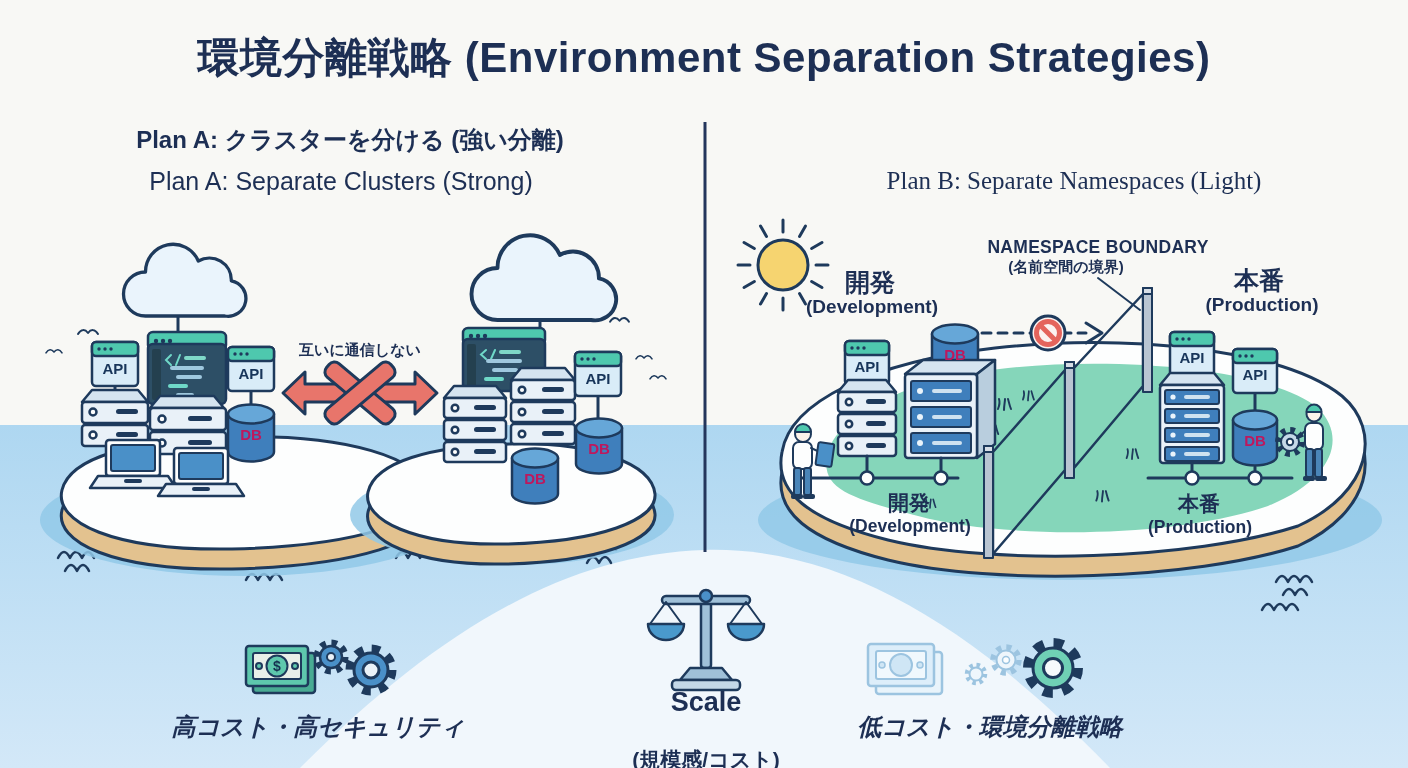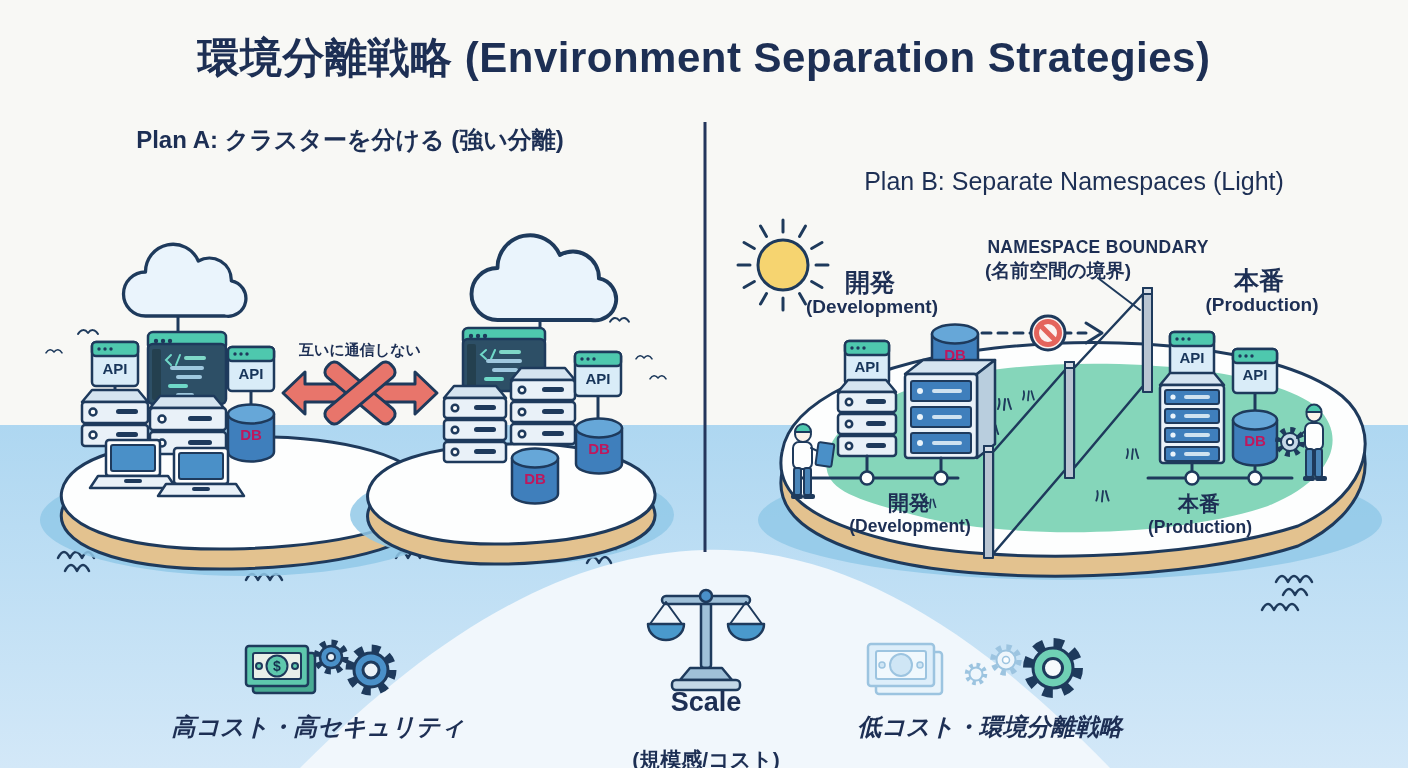--- a/index.html
+++ b/index.html
@@ -29,21 +29,21 @@
   .fgrey{fill:#b9c5d2;}
   .fblue{fill:#4a90c8;}
   .fnavy{fill:#1e3a5c;}
   
   .lbl{position:absolute;transform:translateX(-50%);white-space:nowrap;color:#1d2f54;text-align:center;}
   .t-main{font-size:42px;font-weight:700;letter-spacing:.5px;}
   .t-plan{font-size:24px;font-weight:700;}
   .t-sub{font-size:25px;font-weight:500;}
   .t-nocomm{font-size:15px;font-weight:700;}
   .t-nsb{font-size:17.5px;font-weight:800;letter-spacing:.3px;margin-left:40px;}
-  .t-nsb2{font-size:19px;font-weight:700;}
+  .t-nsb2{font-size:15px;font-weight:700;margin-left:8px;}
   .t-envjp{font-size:25px;font-weight:800;}
   .t-enven{font-size:19px;font-weight:700;}
   .t-envjp-s{font-size:21px;font-weight:800;}
   .t-enven-s{font-size:17.5px;font-weight:700;}
   .t-foot{font-size:24px;font-weight:800;font-style:italic;}
   .t-scale{font-size:27px;font-weight:800;}
   .t-scale2{font-size:21px;font-weight:700;}
   .t-api{font-size:15px;font-weight:800;color:#17355a;}
   .t-db{font-size:15px;font-weight:800;color:#be185d;}
   .t-dollar{font-size:14px;font-weight:800;color:#14304f;}
@@ -477,21 +477,22 @@
     <circle cx="1006" cy="660" r="3.5" fill="#fcfeff" stroke="#9cc4e0" stroke-width="1.5"></circle>
     <circle cx="1053" cy="668" r="25" fill="none" stroke="#1e3a5c" stroke-width="10" stroke-dasharray="9.8 9.8"></circle>
     <circle cx="1053" cy="668" r="20" class="s3" fill="#6fd0b5"></circle>
     <circle cx="1053" cy="668" r="9.5" class="s3" fill="#f6fafc"></circle>
   </g>
 </svg>
 
 <div class="lbl t-main" style="left:704px;top:30px;">環境分離戦略 (Environment Separation Strategies)</div>
 
 <div class="lbl t-plan" style="left:350px;top:124px;">Plan A: クラスターを分ける (強い分離)</div>
-<div class="lbl t-sub" style="left:1074px;top:167px;">Plan B: Separate Namespaces (Light)</div>
+<div class="lbl t-sub" style="left:341px;top:167px;">Plan A: Separate Clusters (Strong)</div>
+<div class="lbl t-sub" style="left:1074px;top:167px;font-family:Liberation Serif, serif;">Plan B: Separate Namespaces (Light)</div>
 
 <div class="lbl t-nocomm" style="left:360px;top:341px;">互いに通信しない</div>
 
 <div class="lbl t-nsb" style="left:1058px;top:237px;">NAMESPACE BOUNDARY</div>
 <div class="lbl t-nsb2" style="left:1058px;top:258px;">(名前空間の境界)</div>
 
 <div class="lbl t-envjp" style="left:870px;top:266px;">開発</div>
 <div class="lbl t-enven" style="left:872px;top:296px;">(Development)</div>
 <div class="lbl t-envjp" style="left:1259px;top:264px;">本番</div>
 <div class="lbl t-enven" style="left:1262px;top:294px;">(Production)</div>

